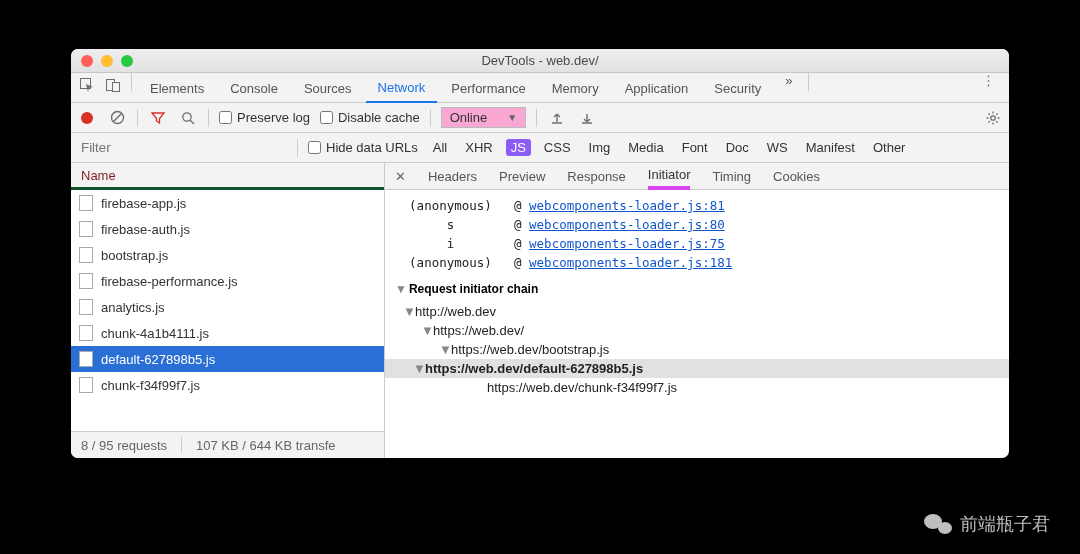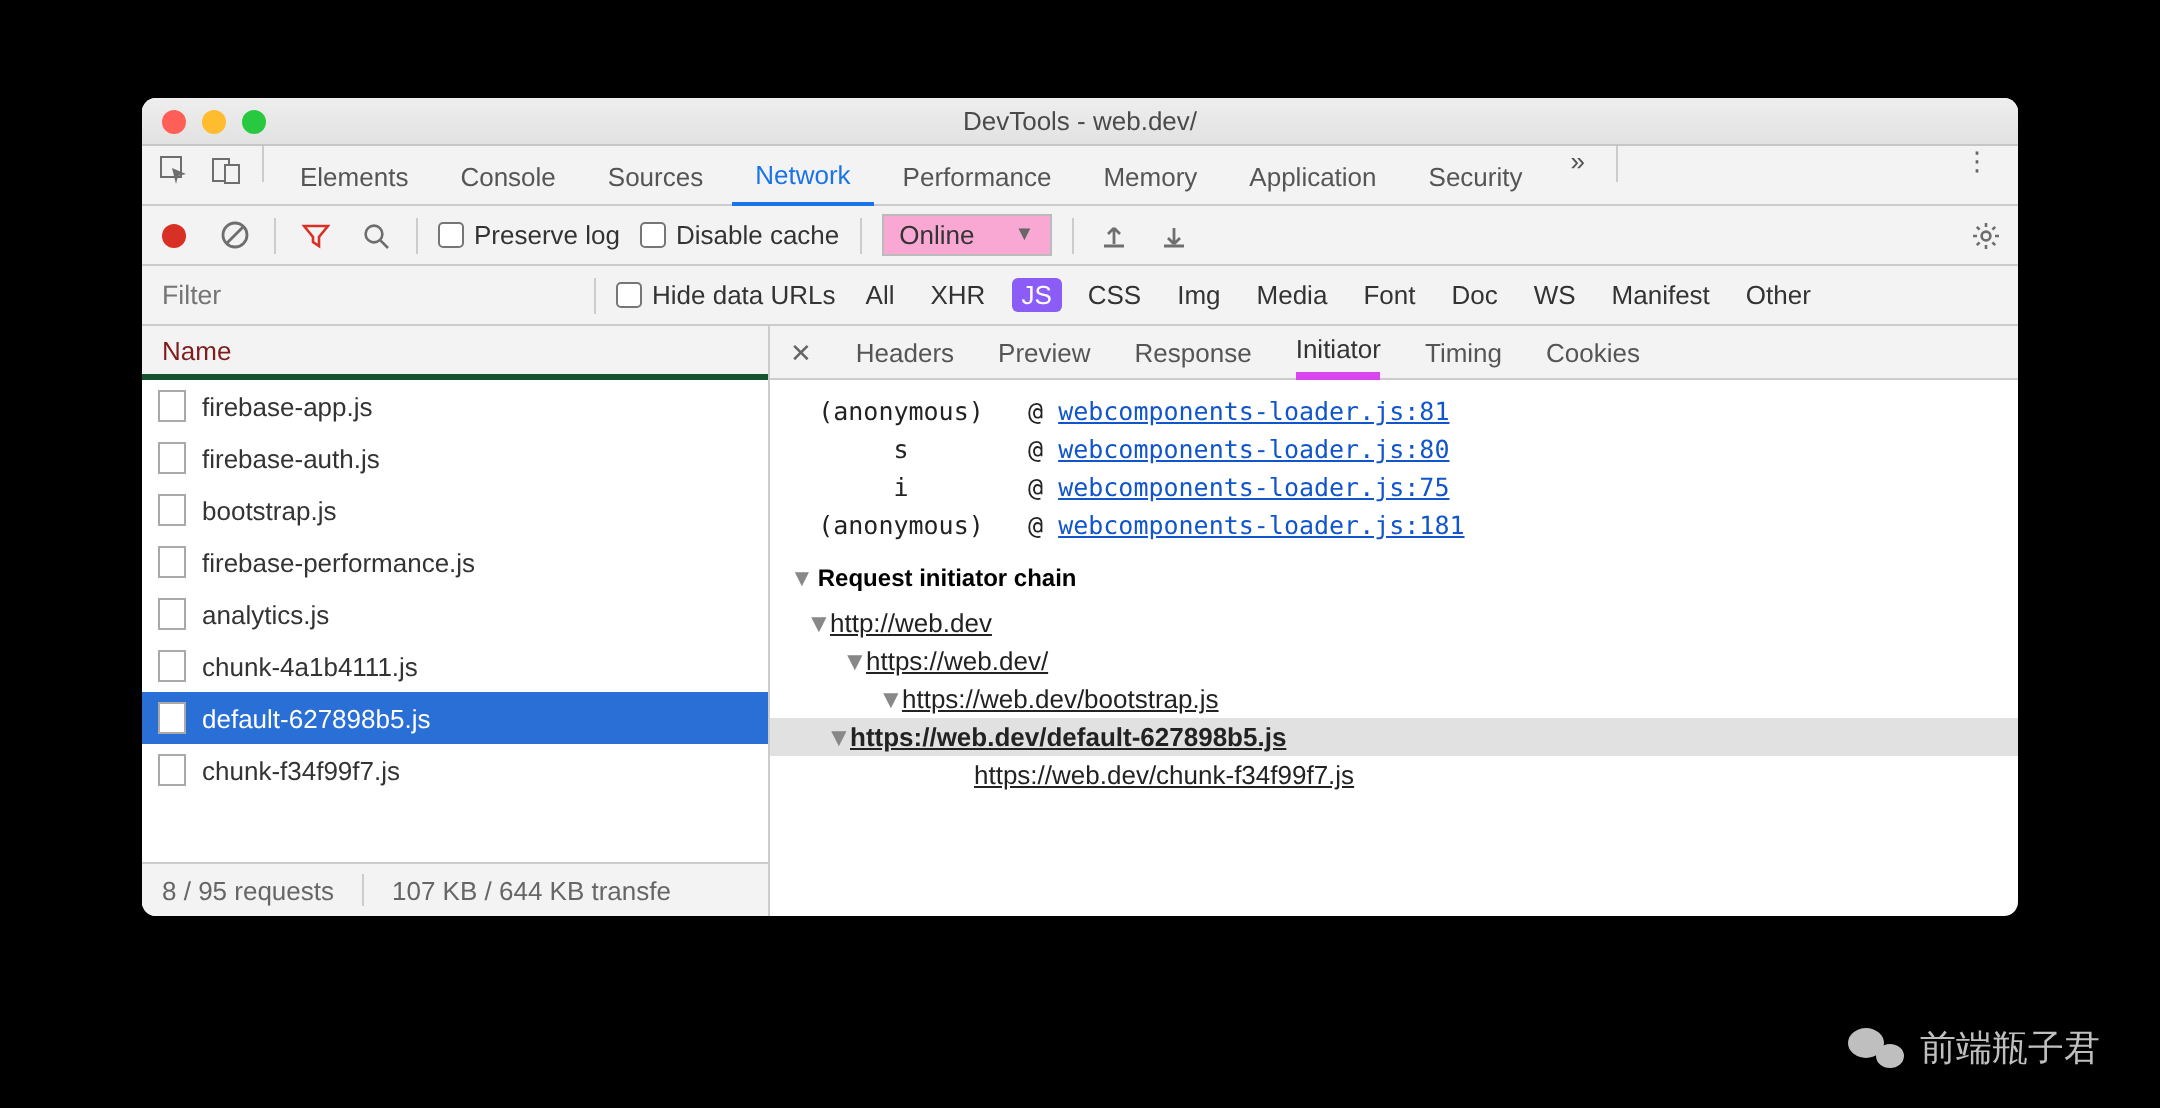--- a/index.html
+++ b/index.html
@@ -139,21 +139,21 @@
     color:#222;padding:6px 0;
   }
   .stackline{display:flex;gap:16px;padding:2px 18px;}
   .stackline .fn{width:95px;color:#222;text-align:center;}
   .stackline .at{color:#222;}
   .stackline a{color:#1155cc;text-decoration:underline;}
   .section-title{padding:10px 10px 6px 10px;color:#000;font-family:-apple-system,Arial,sans-serif;font-size:12px;}
   .section-title .tri{color:#888;margin-right:2px;}
   .section-title b{font-weight:700;}
   .chain{font-family:-apple-system,Arial,sans-serif;font-size:13px;padding-bottom:6px;}
-  .chain .node{padding:2px 0;color:#222;text-decoration:underline;}
+  .chain .node{padding:2px 0;color:#222;}
   .chain .tri{color:#888;display:inline-block;width:12px;}
   .chain .node.hl{background:#e1e1e1;font-weight:700;}
   svg{display:block;}
 </style>
 </head>
 <body>
 
 <div class="window">
 
   <div class="titlebar">

